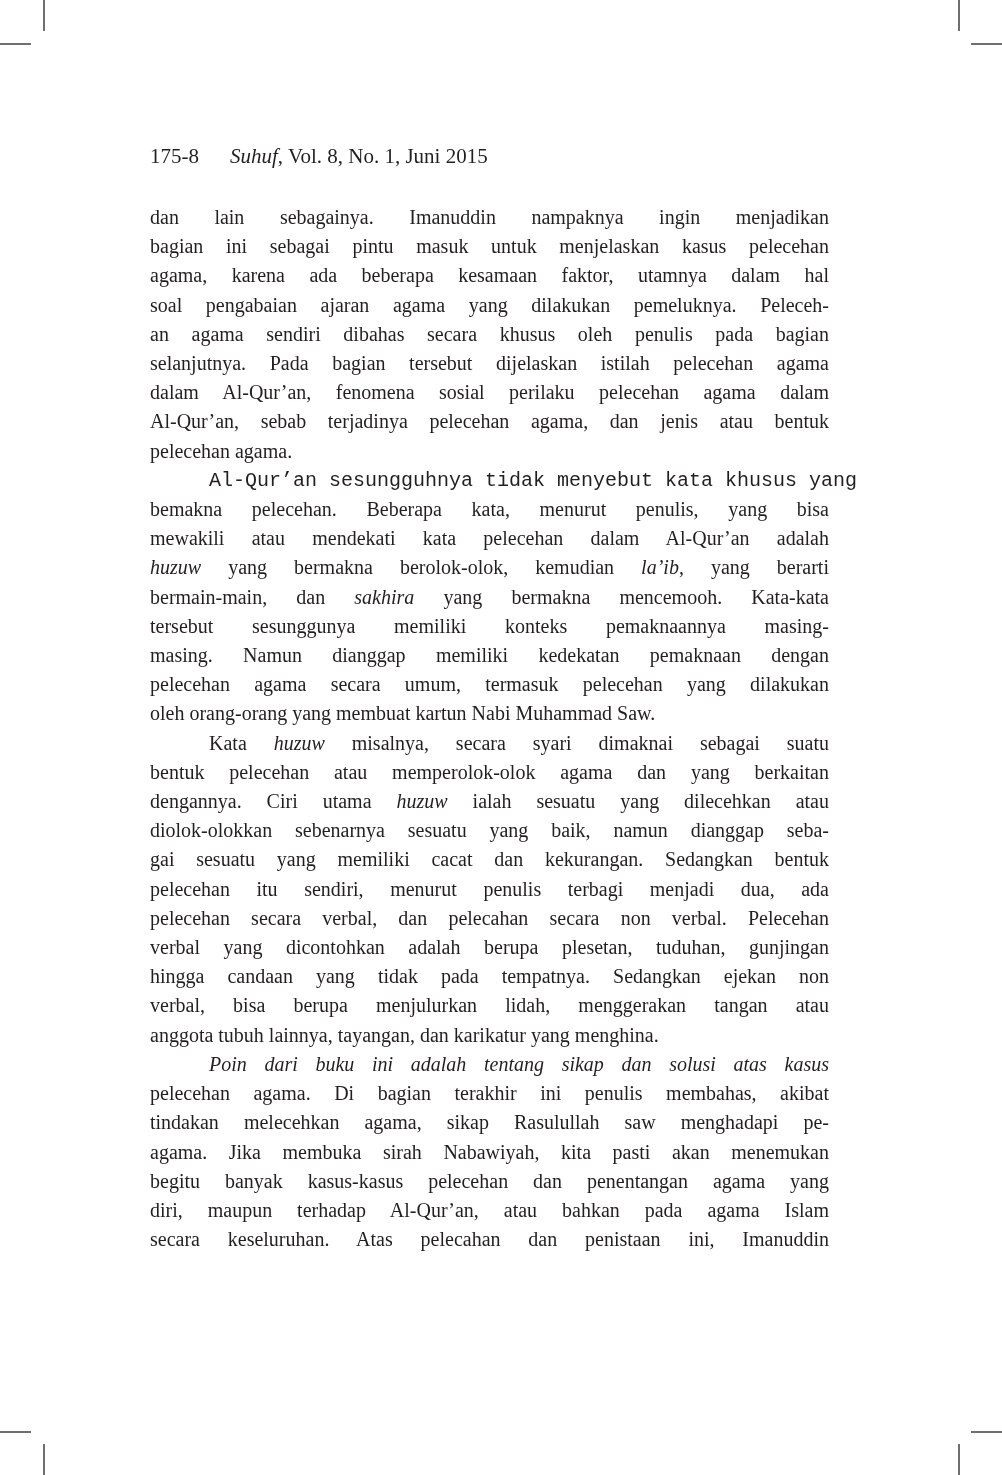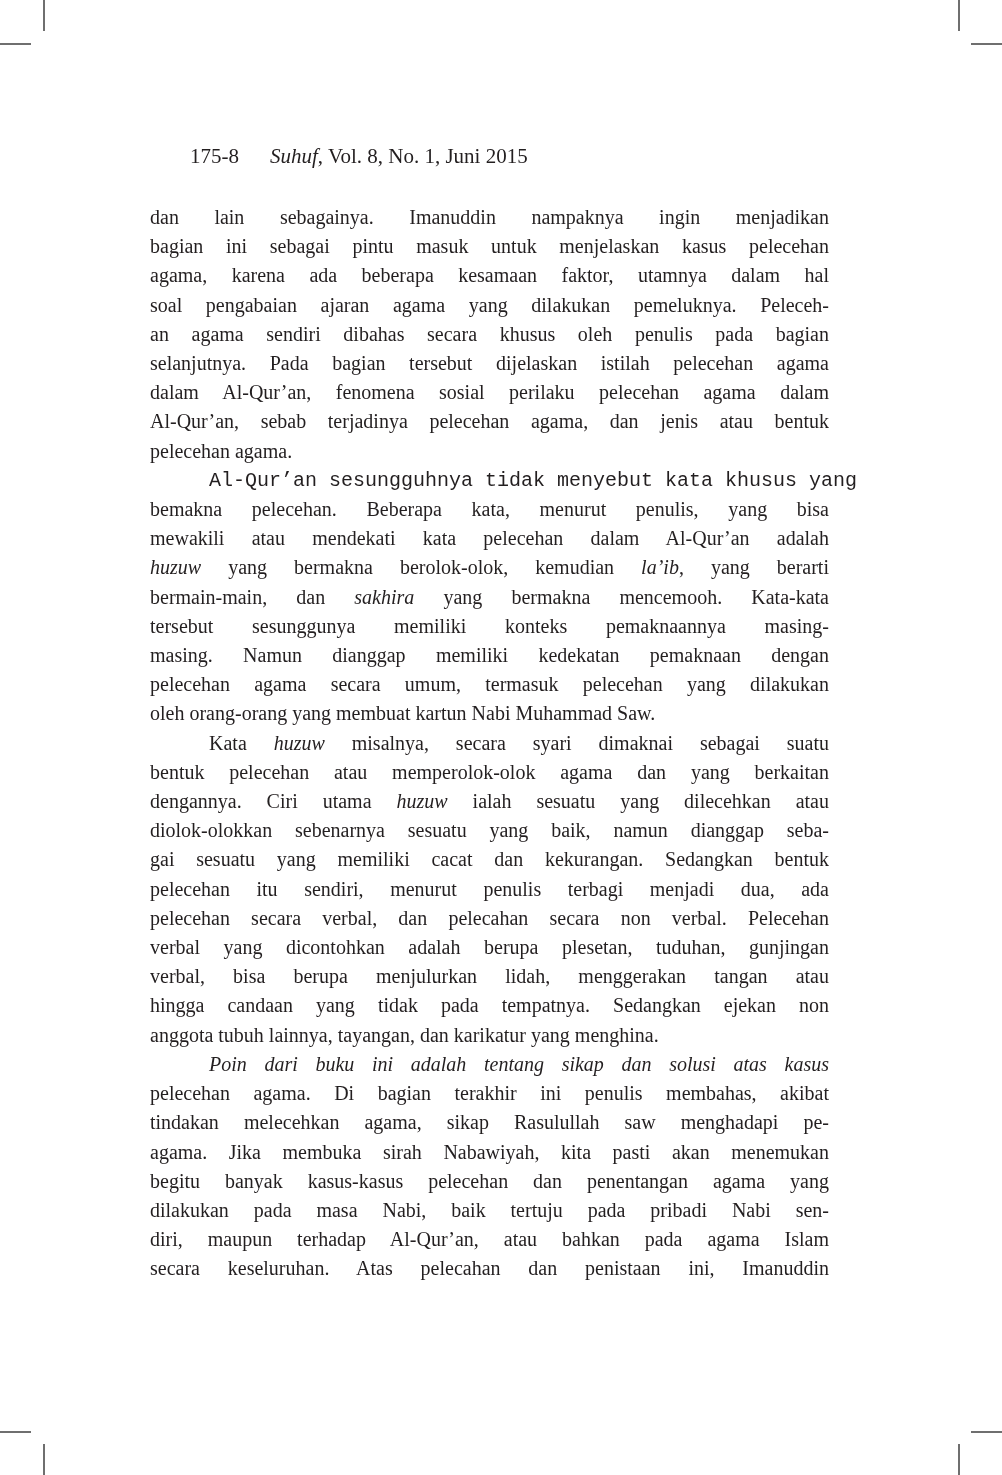--- a/index.html
+++ b/index.html
@@ -5,21 +5,21 @@
     html, body { margin: 0; padding: 0; background: #ffffff; }
     body { width: 1002px; height: 1475px; position: relative; overflow: hidden; }
     .crop { position: absolute; background: #6f6f6f; }
     .crop.v { width: 1.5px; height: 31px; }
     .crop.h { height: 1.5px; width: 31px; }
     .header {
       position: absolute; left: 150px; top: 144px;
       font-family: "Liberation Serif", serif; font-size: 21px; color: #231f20;
       white-space: nowrap;
     }
-    .header .page-num { display: inline-block; width: 80px; margin-left: 40px; }
+    .header .page-num { display: inline-block; width: 80px; }
     .header em { font-style: italic; }
     .body-text {
       position: absolute; left: 150px; top: 203px; width: 679px;
       font-family: "Liberation Serif", serif; font-size: 20px; line-height: 29.2px;
       color: #231f20; text-align: justify;
     }
     .para { margin: 0; }
     .para.indent { text-indent: 59px; }
     .line { display: block; text-align: justify; text-align-last: justify; white-space: nowrap; }
     .line.last { text-align-last: left; }
@@ -66,31 +66,30 @@
     </div>
     <div class="para indent">
       <span class="line" style="padding-left: 59px;"><span>Kata </span><em>huzuw</em><span> misalnya, secara syari dimaknai sebagai suatu</span></span>
       <span class="line"><span>bentuk pelecehan atau memperolok-olok agama dan yang berkaitan</span></span>
       <span class="line"><span>dengannya. Ciri utama </span><em>huzuw</em><span> ialah sesuatu yang dilecehkan atau</span></span>
       <span class="line"><span>diolok-olokkan sebenarnya sesuatu yang baik, namun dianggap seba-</span></span>
       <span class="line"><span>gai sesuatu yang memiliki cacat dan kekurangan. Sedangkan bentuk</span></span>
       <span class="line"><span>pelecehan itu sendiri, menurut penulis terbagi menjadi dua, ada</span></span>
       <span class="line"><span>pelecehan secara verbal, dan pelecahan secara non verbal. Pelecehan</span></span>
       <span class="line"><span>verbal yang dicontohkan adalah berupa plesetan, tuduhan, gunjingan</span></span>
+      <span class="line"><span>hingga candaan yang tidak pada tempatnya. Sedangkan ejekan non</span></span>
       <span class="line"><span>verbal, bisa berupa menjulurkan lidah, menggerakan tangan atau</span></span>
-      <span class="line"><span>hingga candaan yang tidak pada tempatnya. Sedangkan ejekan non</span></span>
       <span class="line last"><span>anggota tubuh lainnya, tayangan, dan karikatur yang menghina.</span></span>
     </div>
     <div class="para indent">
       <span class="line" style="padding-left: 59px; font-style: italic;"><span>Poin dari buku ini adalah tentang sikap dan solusi atas kasus</span></span>
       <span class="line"><span>pelecehan agama. Di bagian terakhir ini penulis membahas, akibat</span></span>
       <span class="line"><span>tindakan melecehkan agama, sikap Rasulullah saw menghadapi pe-</span></span>
       <span class="line"><span>agama. Jika membuka sirah Nabawiyah, kita pasti akan menemukan</span></span>
       <span class="line"><span>begitu banyak kasus-kasus pelecehan dan penentangan agama yang</span></span>
-      <span class="line"><span>dilakukan pada masa Nabi, baik tertuju pada pribadi Nabi sen-</span></span>
       <span class="line"><span>diri, maupun terhadap Al-Qur’an, atau bahkan pada agama Islam</span></span>
       <span class="line"><span>secara keseluruhan. Atas pelecahan dan penistaan ini, Imanuddin</span></span>
     </div>
   </div>
 
 <style>
   .para.indent { text-indent: 0; }
 </style>
 
 </body></html>

